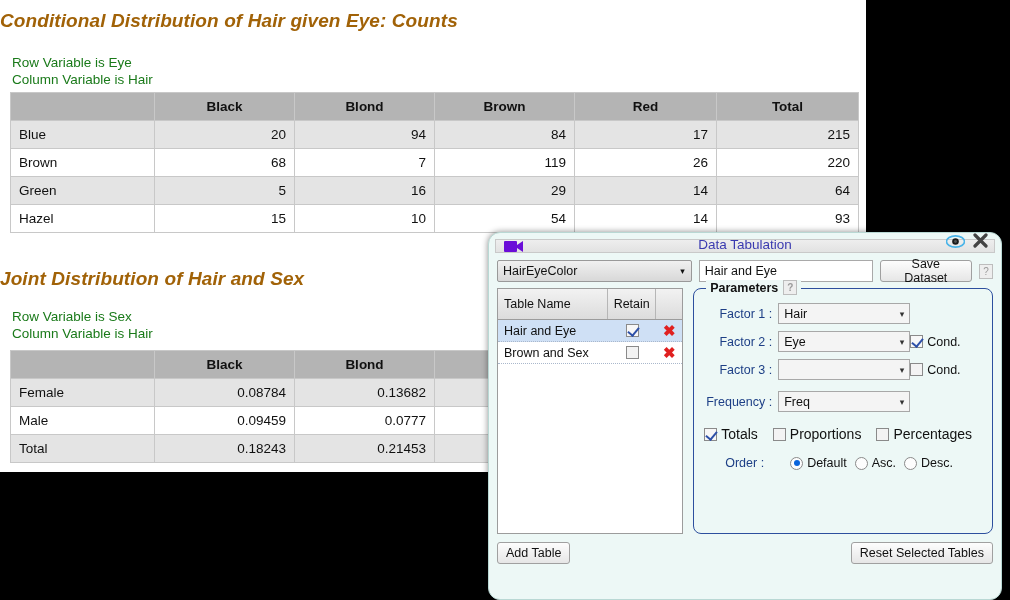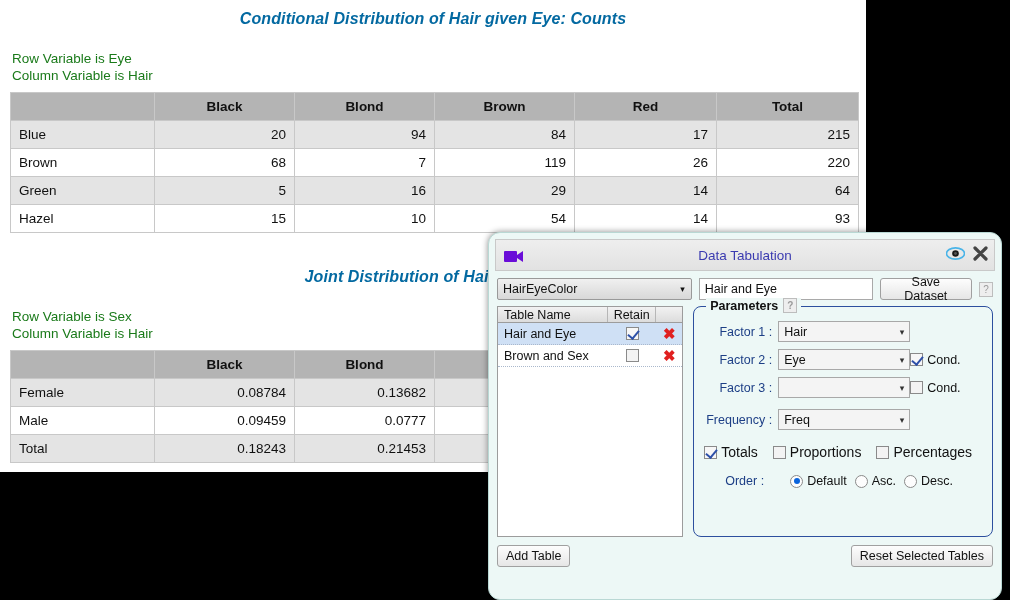--- a/index.html
+++ b/index.html
@@ -13,25 +13,25 @@
   #root { position: relative; width: 1010px; height: 600px; background: #000; }
 
   
   .report-page {
     position: absolute; left: 0; top: 0;
     width: 866px; height: 472px;
     background: #ffffff;
     overflow: hidden;
   }
   .rpt-title {
-    text-align: center;
-    font-size: 16px;
+    text-align: left;
+    font-size: 19px;
     font-style: italic;
     font-weight: bold;
-    color: #0369a1;
+    color: #a16207;
     letter-spacing: .1px;
   }
   .rpt-sub {
     color: #1a7a1a;
     font-size: 13.5px;
     line-height: 17px;
     margin-left: 12px;
   }
   table.xtab {
     border-collapse: collapse;
@@ -66,24 +66,24 @@
     width: 514px; height: 368px;
     background: #edf8f6;
     border: 1px solid #b9d8d4;
     border-radius: 12px;
     box-shadow: 0 0 6px rgba(0,0,0,.45);
     overflow: hidden;
   }
   .titlebar {
     position: relative;
     margin: 6px 6px 0 6px;
-    height: 32px;
+    height: 14px;
     background: linear-gradient(#eeeeee,#e2e2e2);
     border: 1px solid #c9c9c9;
-    display: flex; align-items: center;
+    display: flex; align-items: flex-end;
   }
   .titlebar .tb-title {
     position: absolute; left: 0; right: 0; text-align: center;
     font-size: 13.5px; color: #3a3ab0;
   }
   .cam-icon { margin-left: 8px; width: 20px; height: 13px; position: relative; z-index: 2; }
   .tb-right { position: absolute; right: 6px; display: flex; align-items: center; gap: 8px; z-index: 2;}
 
   .row-top {
     display: flex; align-items: center; gap: 7px;
@@ -117,21 +117,21 @@
     background: #eeeeee; border: 1px solid #bdbdbd;
     color: #9a9a9a; font-size: 10px;
     display: inline-flex; align-items: center; justify-content: center;
   }
 
   .body-cols { display: flex; margin: 6px 8px 0 8px; gap: 10px; }
 
   
   .list-panel { width: 200px; }
   .lp-head {
-    display: flex; height: 17px;
+    display: flex; height: 32px;
     background: linear-gradient(#f2f2f2,#dcdcdc);
     border: 1px solid #9c9c9c;
     font-size: 12.5px; color: #111;
   }
   .lp-head .c1 { flex: 1; padding: 0 6px; display: flex; align-items: center; border-right: 1px solid #b6b6b6; }
   .lp-head .c2 { width: 48px; display: flex; align-items: center; justify-content: center; border-right: 1px solid #b6b6b6;}
   .lp-head .c3 { width: 26px; }
   .lp-body {
     border: 1px solid #9c9c9c; border-top: none;
     background: #fff; height: 214px; overflow: hidden;

